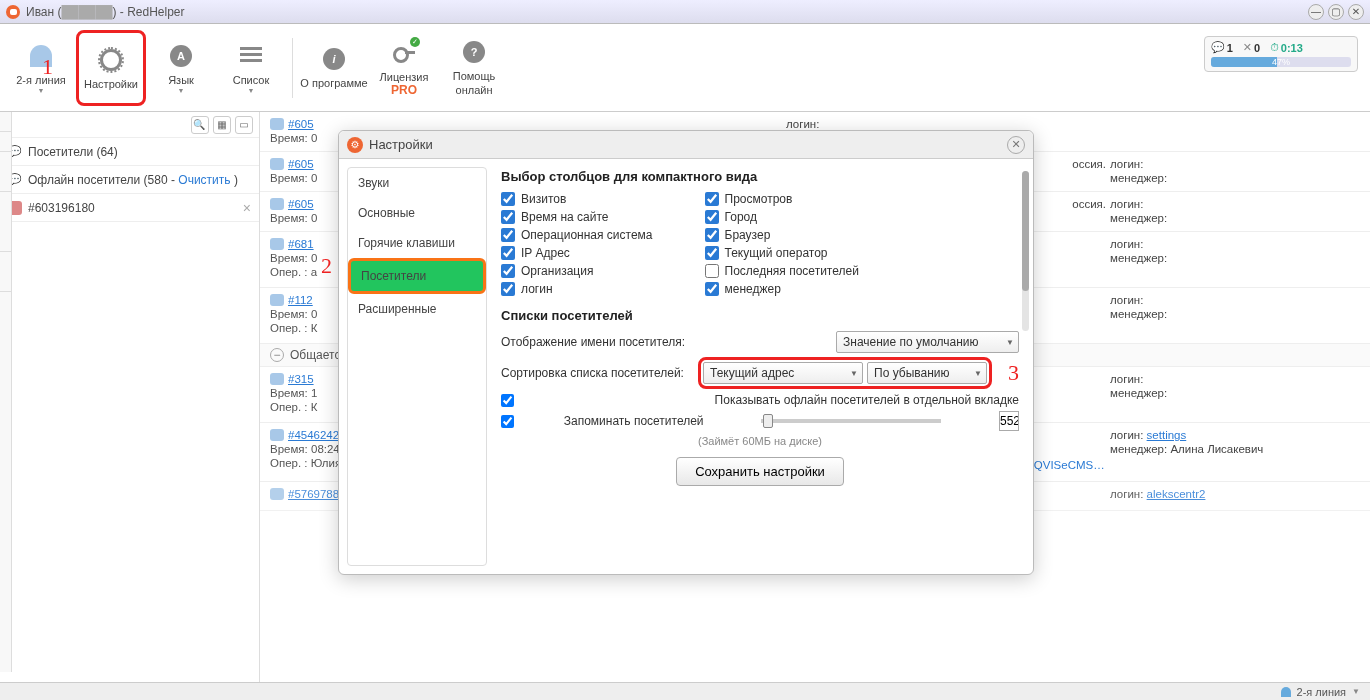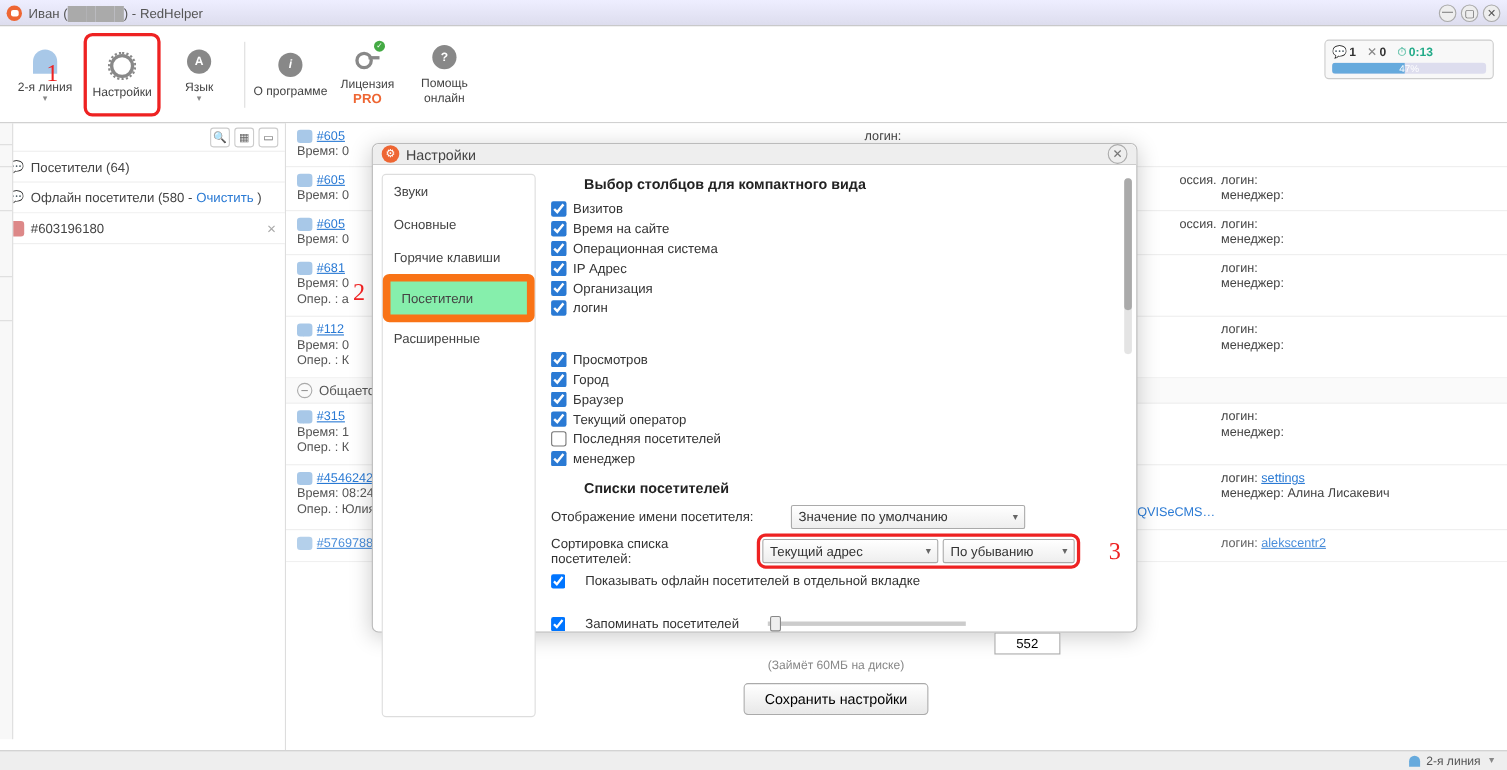--- a/index.html
+++ b/index.html
@@ -77,35 +77,35 @@
 .grouphdr .gicon { width: 14px; height: 14px; border: 1px solid #aaa; border-radius: 50%; display:flex;align-items:center;justify-content:center; font-size: 12px; color:#888; }
 
 
 .modal-backdrop { position: absolute; left: 338px; top: 130px; width: 696px; height: 445px; background: #fff; border: 1px solid #bbb; border-radius: 6px; box-shadow: 0 4px 20px rgba(0,0,0,.2); display: flex; flex-direction: column; z-index: 50; }
 .modal-title { height: 28px; background: #eee; border-bottom: 1px solid #ccc; border-radius: 6px 6px 0 0; display: flex; align-items: center; padding: 0 8px; gap: 6px; font-size: 13px; color: #444; }
 .modal-title .mgear { width: 16px; height: 16px; background: #e63; border-radius: 50%; display:flex;align-items:center;justify-content:center;color:#fff;font-size:10px; }
 .modal-title .mclose { margin-left: auto; width: 18px; height: 18px; border: 1px solid #aaa; border-radius: 50%; background:#eee; display:flex;align-items:center;justify-content:center; color:#777; font-size:11px; cursor:pointer; }
 .modal-body { flex:1; display:flex; }
 .modal-nav { width: 140px; border: 1px solid #ddd; margin: 8px; border-radius: 4px; background: #fff; }
 .modal-nav .navitem { padding: 8px 10px; font-size: 12px; color: #444; cursor:pointer; }
-.modal-nav .navitem.selected { background: #86efac; border: 7px solid #f97316; border-radius: 6px; }
+.modal-nav .navitem.selected { background: #22c55e; border: 3px solid #f97316; border-radius: 6px; }
 .modal-content { flex:1; padding: 10px 14px 10px 6px; position: relative; overflow: hidden; }
-.modal-content h4 { font-size: 13px; font-weight: bold; margin-bottom: 8px; color: #222; margin-left: 30px; }
-.cb-cols { display: flex; gap: 33px; margin-bottom: 12px; flex-direction: column; }
+.modal-content h4 { font-size: 13px; font-weight: bold; margin-bottom: 8px; color: #222; }
+.cb-cols { display: flex; gap: 52px; margin-bottom: 12px; }
 .cb-col { display: flex; flex-direction: column; gap: 4px; }
 .cb-row { display: flex; align-items: center; gap: 6px; font-size: 12px; color: #333; }
 .cb-row input[type=checkbox] { width:14px; height:14px; accent-color: #2a7ad4; }
-.optrow { display: flex; align-items: center; gap: 18px; font-size: 12px; margin: 4px 0; }
+.optrow { display: flex; align-items: center; gap: 8px; font-size: 12px; margin: 4px 0; justify-content: space-between; }
 .optrow .lbl { width: 200px; color: #333; }
 .dropdown { height: 22px; border: 1px solid #aaa; background: linear-gradient(#fff,#eee); padding: 0 20px 0 6px; font-size: 12px; position: relative; display:flex; align-items:center; border-radius: 2px; cursor:pointer; }
 .dropdown::after { content: "▼"; position: absolute; right: 4px; font-size: 8px; color: #666; }
 .sort-hl { border: 3px solid #e22; border-radius: 8px; padding: 2px; display: inline-flex; gap: 4px; }
 .slider { display: inline-block; width: 180px; height: 4px; background: #ccc; position: relative; vertical-align: middle; margin: 0 8px; }
 .slider .thumb { position: absolute; left: 2px; top: -5px; width: 10px; height: 14px; background: #eee; border: 1px solid #888; border-radius: 2px; }
-.numbox { width: 60px; height: 20px; border: 1px solid #aaa; text-align: center; font-size: 12px; margin-top: 36px; }
+.numbox { width: 20px; height: 20px; border: 1px solid #aaa; text-align: center; font-size: 12px; }
 .hint { font-size: 11px; color: #888; text-align: center; }
 .savebtn { display: block; margin: 10px auto 0; padding: 6px 18px; border: 1px solid #aaa; background: linear-gradient(#fff,#e8e8e8); border-radius: 4px; font-size: 13px; cursor:pointer; }
 .modal-scrollbar { position: absolute; right: 4px; top: 12px; width: 7px; height: 160px; background: #e4e4e4; border-radius: 4px; }
 .modal-scrollbar .sthumb { width: 7px; height: 120px; background: #aaa; border-radius: 4px; }
 
 .statusbar { position: absolute; left: 0; right: 0; bottom: 0; height: 18px; background: #eee; border-top: 1px solid #ccc; display: flex; align-items: center; justify-content: flex-end; padding: 0 10px; font-size: 11px; color: #555; gap: 6px; }
 .statusbar .sbicon { width: 10px; height: 10px; background: #6ad; border-radius: 50% 50% 0 0; }
 
 .leftedge { position: absolute; left: 0; top: 112px; width: 12px; height: 560px; background: #f8f8f8; border-right: 1px solid #ddd; z-index: 0; display:flex; flex-direction:column; }
 .leftedge .divr { height: 20px; border-bottom: 1px solid #ddd; }
@@ -145,20 +145,27 @@
     <div class="ticon">
         <div class="icon-gear"></div>
       </div>
     <span>Настройки</span>
   </div>
   <div class="tbtn">
     <div class="ticon">
         <div class="icon-lang">A</div>
       </div>
     <span>Язык</span>
+    <span class="tdrop">▼</span>
+  </div>
+  <div class="tbtn">
+    <div class="ticon">
+        <div class="icon-list"></div>
+      </div>
+    <span>Список</span>
     <span class="tdrop">▼</span>
   </div>
   <div style="width:1px;height:60px;background:#ddd;margin:0 6px;"></div>
   <div class="tbtn">
     <div class="ticon">
         <div class="icon-info">i</div>
       </div>
     <span style="line-height:1.2">О программе</span>
   </div>
   <div class="tbtn">
@@ -477,21 +484,21 @@
             </label>
             <label class="cb-row">
               <input type="checkbox" checked="" style="">
               <span>менеджер</span>
             </label>
           </div>
       </div>
       <h4>Списки посетителей</h4>
       <div class="optrow">
         <span class="lbl">Отображение имени посетителя:</span>
-        <span class="dropdown" style="width:213px">
+        <span class="dropdown" style="width:183px">
             <span>Значение по умолчанию</span>
           </span>
       </div>
       <div class="optrow">
         <span class="lbl">Сортировка списка посетителей:</span>
         <span class="sort-hl">
           <span class="dropdown" style="width:160px">
               <span>Текущий адрес</span>
             </span>
           <span class="dropdown" style="width:120px">

